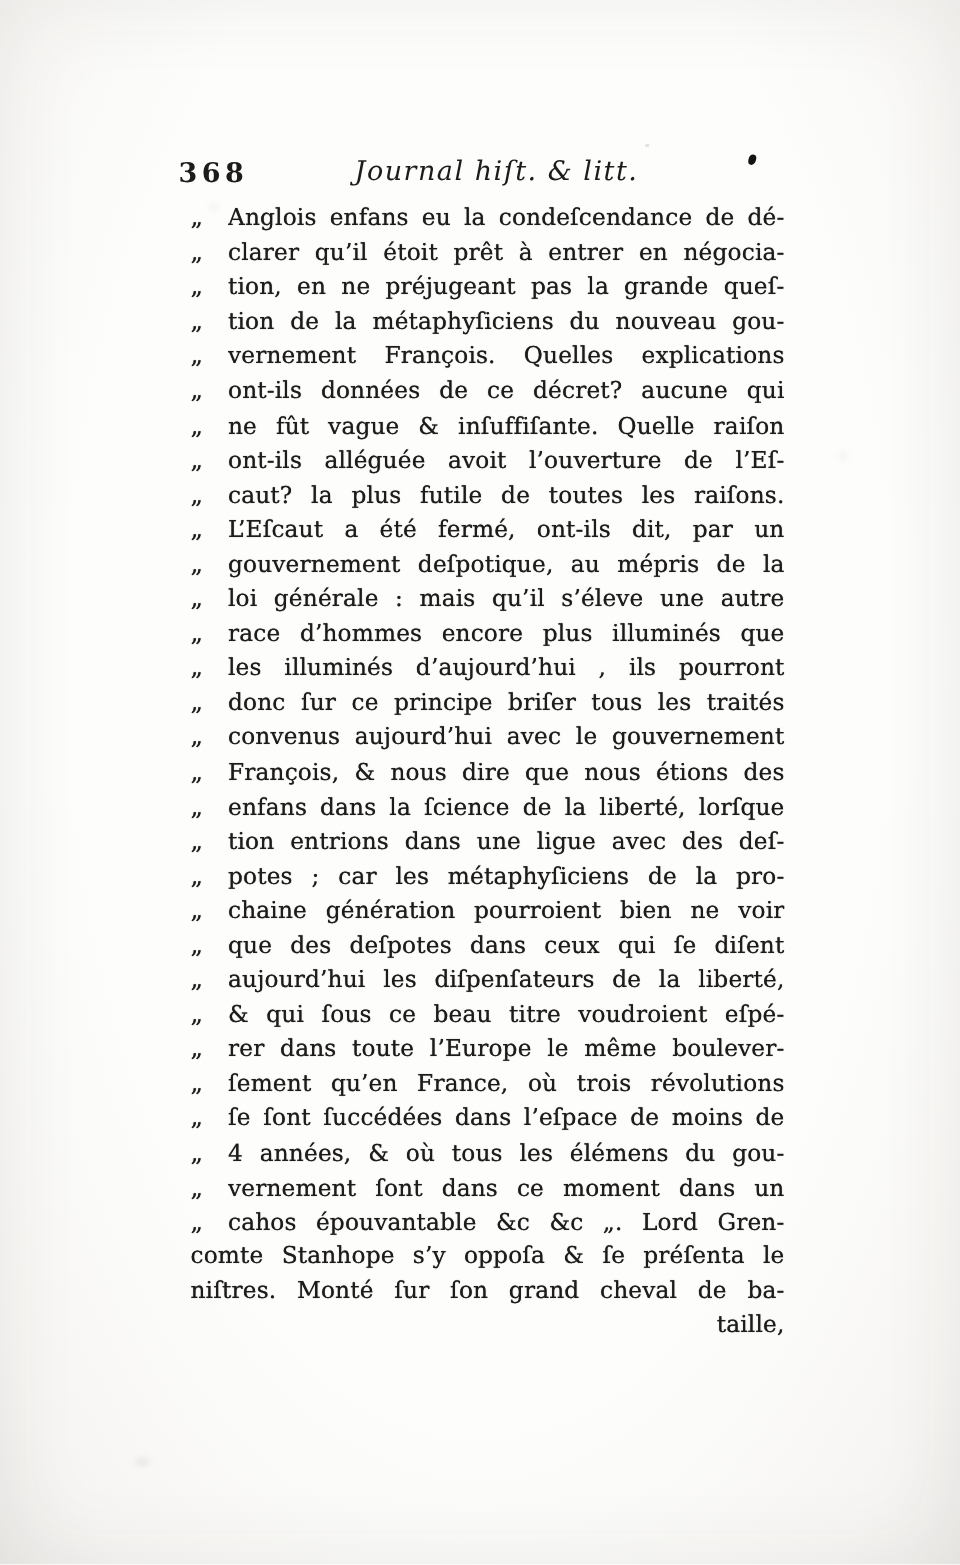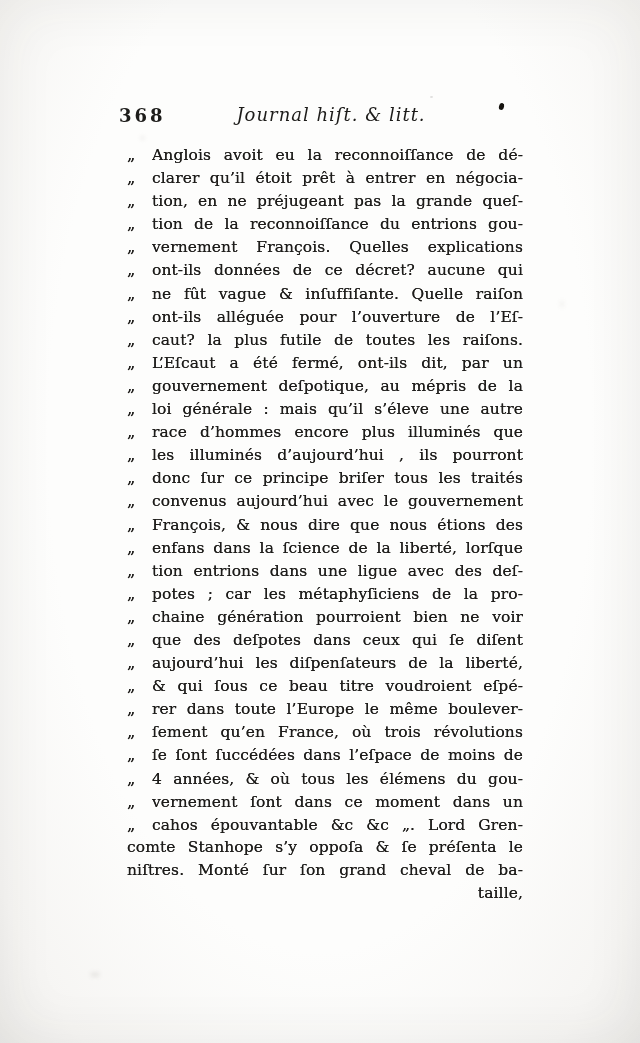--- a/index.html
+++ b/index.html
@@ -19,21 +19,21 @@
   }
   .text-block {
     position: absolute;
     left: 127px;
     top: 104px;
     width: 396px;
   }
   .running-header {
     position: relative;
     height: 26px;
-    margin-bottom: 15px;
+    margin-bottom: 5px;
     font-size: 18px;
   }
   .page-number {
     position: absolute;
     left: -8px;
     top: 1px;
     letter-spacing: 3px;
     font-weight: 600;
   }
   .running-title {
@@ -104,49 +104,49 @@
   <div class="text-block">
 
     <div class="running-header">
       <span class="page-number">368</span>
       <span class="running-title">Journal hiſt. &amp; litt.</span>
     </div>
 
     <div class="body-lines" id="body-lines">
         <div class="text-line">
           <span class="quote-mark">„</span>
-          <span class="line-text">Anglois avoit eu la reconnoiſſance de dé-</span>
+          <span class="line-text">Anglois enfans eu la condeſcendance de dé-</span>
         </div>
         <div class="text-line">
           <span class="quote-mark">„</span>
           <span class="line-text">clarer qu’il étoit prêt à entrer en négocia-</span>
         </div>
         <div class="text-line">
           <span class="quote-mark">„</span>
           <span class="line-text">tion, en ne préjugeant pas la grande queſ-</span>
         </div>
         <div class="text-line">
           <span class="quote-mark">„</span>
-          <span class="line-text">tion de la reconnoiſſance du entrions gou-</span>
+          <span class="line-text">tion de la métaphyſiciens du nouveau gou-</span>
         </div>
         <div class="text-line">
           <span class="quote-mark">„</span>
           <span class="line-text">vernement François. Quelles explications</span>
         </div>
         <div class="text-line">
           <span class="quote-mark">„</span>
           <span class="line-text">ont-ils données de ce décret? aucune qui</span>
         </div>
         <div class="text-line">
           <span class="quote-mark">„</span>
           <span class="line-text">ne fût vague &amp; inſuffiſante. Quelle raiſon</span>
         </div>
         <div class="text-line">
           <span class="quote-mark">„</span>
-          <span class="line-text">ont-ils alléguée pour l’ouverture de l’Eſ-</span>
+          <span class="line-text">ont-ils alléguée avoit l’ouverture de l’Eſ-</span>
         </div>
         <div class="text-line">
           <span class="quote-mark">„</span>
           <span class="line-text">caut? la plus futile de toutes les raiſons.</span>
         </div>
         <div class="text-line">
           <span class="quote-mark">„</span>
           <span class="line-text">L’Eſcaut a été fermé, ont-ils dit, par un</span>
         </div>
         <div class="text-line">

